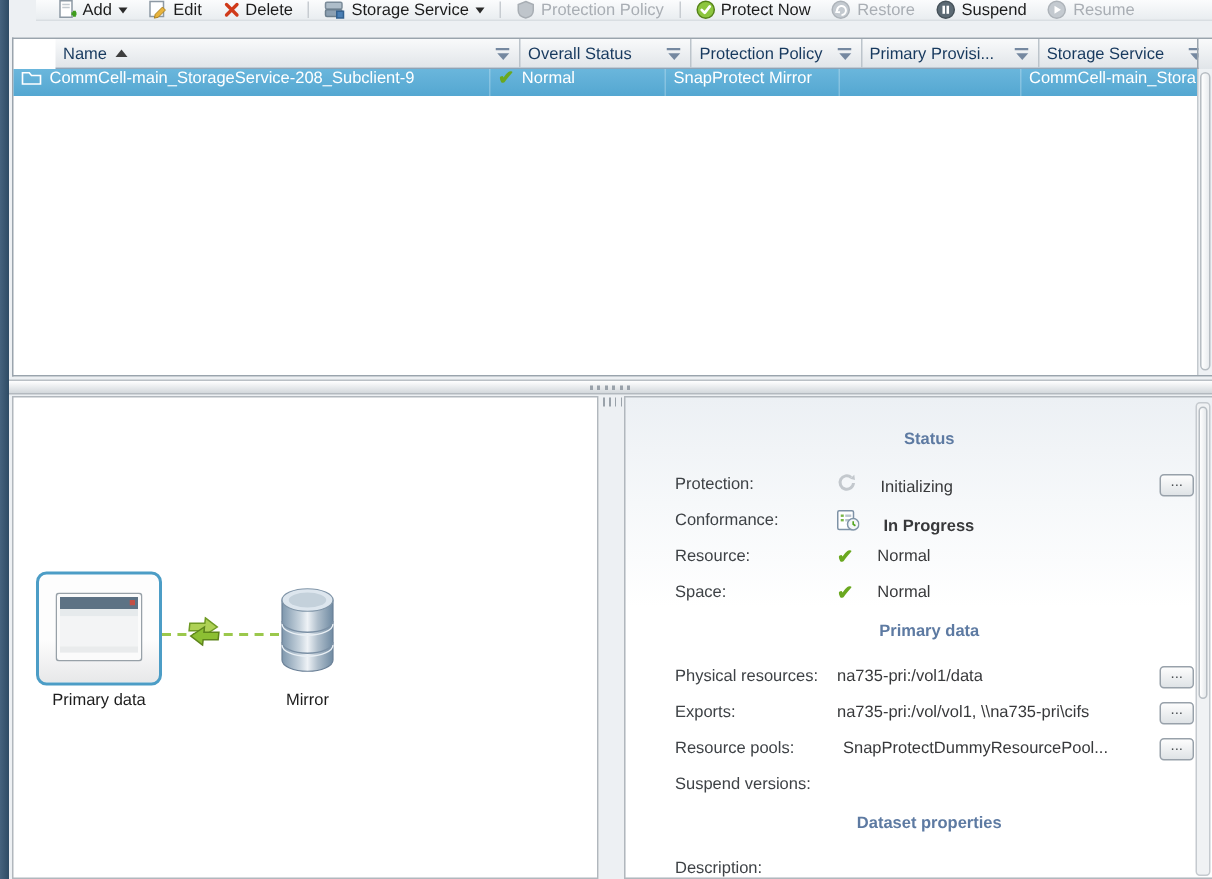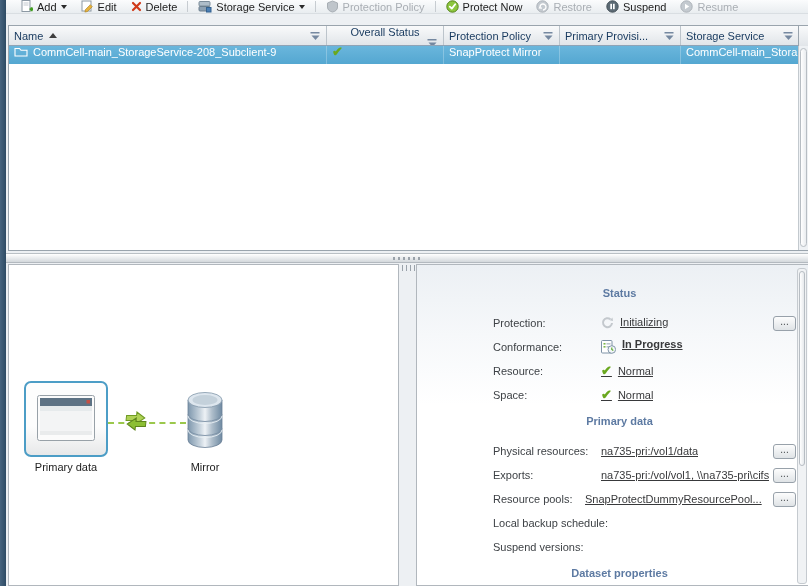--- a/index.html
+++ b/index.html
@@ -4,39 +4,39 @@
 <style>
   * { margin:0; padding:0; box-sizing:border-box; }
   html,body { width:808px; height:586px; overflow:hidden; }
   body { font-family:"Liberation Sans", sans-serif; font-size:11px; background:#edf0f3; color:#222; position:relative; }
 
   
   .left-strip { position:absolute; left:0; top:0; width:6px; height:586px;
     background:linear-gradient(to right,#46637e,#2e4b64); }
 
   
-  .toolbar { position:absolute; left:6px; top:0; right:0; height:14px;
+  .toolbar { position:absolute; left:24px; top:0; right:0; height:14px;
     background:linear-gradient(#fbfcfd,#e9edf0); border-bottom:1px solid #d9dee2;
     display:flex; align-items:center; padding-left:8px; white-space:nowrap; }
   .tb-btn { display:flex; align-items:center; gap:4px; padding:0 7px; height:14px; cursor:default; color:#1c1c1c; }
   .tb-btn.disabled { color:#a9aeb4; }
   .tb-sep { width:1px; height:11px; background:#c7ccd1; margin:0 3px; }
   .caret { width:0; height:0; border-left:3.5px solid transparent; border-right:3.5px solid transparent; border-top:4px solid #2a2a2a; margin-top:1px; }
   .tb-icon { display:inline-flex; }
 
   
   .grid { position:absolute; left:8px; top:25px; width:800px; height:226px;
     background:#fff; border:1px solid #9aa4ad; border-right:none; }
   .grid-header { display:flex; height:20px;
-    background:linear-gradient(#f9fafb,#e1e5e9); border-bottom:1px solid #8fa3b6; }
+    background:linear-gradient(#f9fafb,#e1e5e9); border-bottom:1px solid #8fa3b6;margin-left:28px; }
   .gh-cell { display:flex; align-items:center; padding:0 5px; color:#17395e;
     border-right:1px solid #bcc4cb; overflow:hidden; white-space:nowrap; }
   .gh-cell .flt { margin-left:auto; display:inline-flex; padding-left:4px; }
   .sort-asc { width:0; height:0; border-left:4px solid transparent; border-right:4px solid transparent; border-bottom:5px solid #3e3e3e; margin-left:6px; }
-  .c0{width:318px;} .c1{width:117px;flex-direction:column;} .c2{width:116px;} .c3{width:121px;} .c4{width:118px; border-right:none;}
+  .c0{width:318px;} .c1{width:117px;} .c2{width:116px;} .c3{width:121px;} .c4{width:118px; border-right:none;}
   .grid-row { display:flex; height:18px; align-items:center; width:790px;
     background:linear-gradient(#6ab6dc,#54a7d1); color:#fff; }
   .gr-cell { display:flex; align-items:flex-start; gap:5px; padding:0 5px; overflow:hidden; white-space:nowrap; height:100%; border-right:1px solid rgba(255,255,255,0.25); }
   .gr-cell:last-child{ border-right:none; }
   .grid-vscroll { position:absolute; right:0; top:20px; bottom:0; width:10px;
     background:#eef1f4; border-left:1px solid #c3c9ce; }
   .grid-vscroll .thumb { position:absolute; left:1px; right:1px; top:2px; bottom:3px;
     background:linear-gradient(to right,#ffffff,#e9ecef); border:1px solid #b7bdc3; border-radius:4px; }
   .grid-sliver { position:absolute; right:0; top:0; width:10px; height:20px;
     border-left:1px solid #9aa4ad; background:linear-gradient(#f9fafb,#e1e5e9); overflow:hidden; color:#17395e; padding-left:2px; }
@@ -63,22 +63,22 @@
   .mirror-node { position:absolute; left:177px; top:126px; }
 
   
   .details { position:absolute; left:416px; top:264px; width:392px; height:322px;
     border:1px solid #b1b7bd; border-right:none;
     background:linear-gradient(#ecf0f4 0px,#f6f8fa 70px,#ffffff 140px); padding-top:14px; }
   .sec-head { display:flex; align-items:center; gap:8px; padding-left:14px; margin:8px 0 4px;
     color:#5d7aa2; font-weight:bold;flex-direction:column; }
   .sec-head .rule { flex:1; height:1px; background:#c6ccd2; margin-right:22px; }
   .drow { display:flex; align-items:center; height:24px; padding-left:33px; padding-right:12px; }
-  .drow .lbl { width:108px; color:#3e4246; flex:none;margin-left:43px; }
-  .drow .val { display:flex; align-items:flex-start; gap:6px; color:#38393b; white-space:nowrap; overflow:hidden;text-decoration:underline; }
+  .drow .lbl { width:108px; color:#3e4246; flex:none; }
+  .drow .val { display:flex; align-items:flex-end; gap:16px; color:#38393b; white-space:nowrap; overflow:hidden; }
   .val-init { color:#9aa0a8; }
   .val-progress { color:#e08a00; font-weight:bold; }
   .val-normal { color:#8f9189; }
   .btn-dots { margin-left:auto; width:23px; height:15px; border:1px solid #98a1aa; border-radius:3px;
     background:linear-gradient(#fdfdfd,#dfe3e6); color:#4a4e52; font-size:10px; line-height:9px;
     text-align:center; cursor:default; flex:none; }
   .details-scroll { position:absolute; right:1px; top:268px; width:10px; height:316px;
     background:#f0f2f4; border:1px solid #c5cacf; border-radius:3px; }
   .details-scroll .thumb { position:absolute; left:1px; right:1px; top:2px; height:195px;
     background:linear-gradient(to right,#ffffff,#e6e9ec); border:1px solid #b7bdc3; border-radius:4px; }
@@ -376,33 +376,27 @@
 
   <div class="drow">
     <span class="lbl">Exports:</span>
     <span class="val">
         <span>na735-pri:/vol/vol1, \\na735-pri\cifs</span>
       </span>
     <span class="btn-dots">...</span>
   </div>
 
   <div class="drow">
-    <span class="lbl" style="width:92px">Resource pools:</span>
+    <span class="lbl" style="width:112px">Resource pools:</span>
     <span class="val">
         <span>SnapProtectDummyResourcePool...</span>
       </span>
     <span class="btn-dots">...</span>
   </div>
 
-  <div class="drow">
-    <span class="lbl" style="width:160px">Local backup schedule:</span>
-    <span class="val">
-        <span></span>
-      </span>
-  </div>
 
   <div class="drow">
     <span class="lbl" style="width:160px">Suspend versions:</span>
     <span class="val">
         <span></span>
       </span>
   </div>
 
   <div class="sec-head">
     <span>Dataset properties</span>

